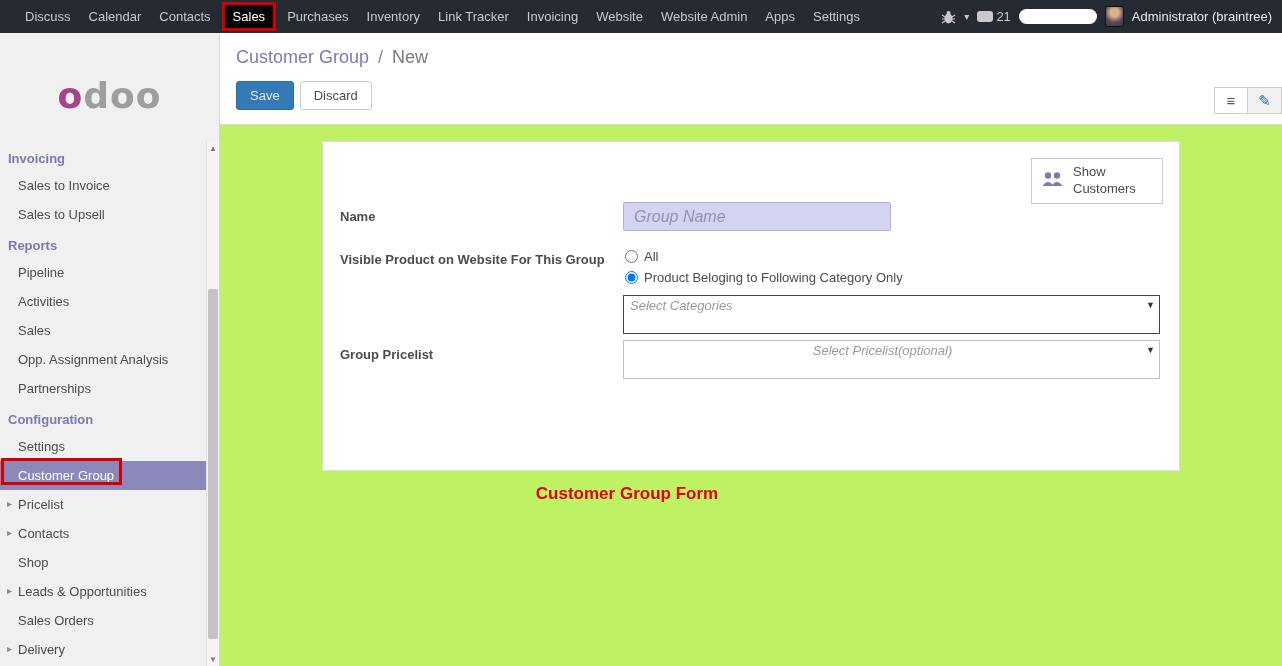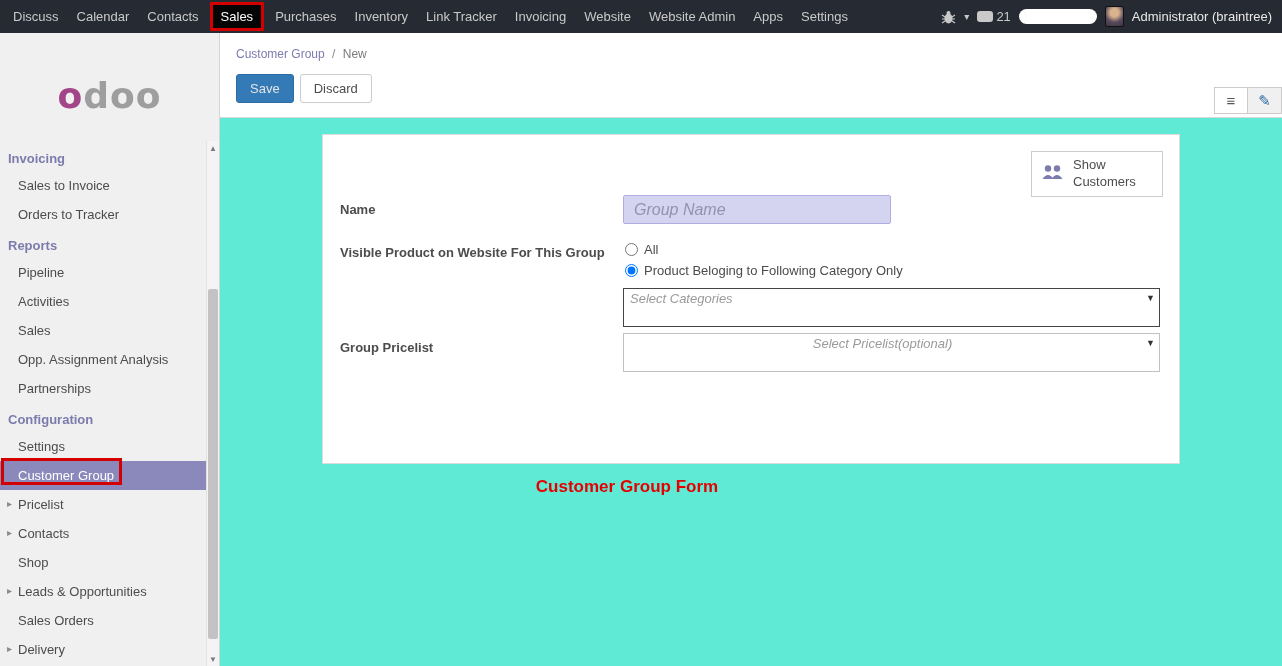--- a/index.html
+++ b/index.html
@@ -1,21 +1,21 @@
 <!DOCTYPE html>
 <html><head>
 <meta charset="utf-8">
 <style>
   * { margin:0; padding:0; box-sizing:border-box; }
   html,body { width:1282px; height:666px; overflow:hidden; }
   body { font-family:"Liberation Sans", sans-serif; background:#f0f0f0; font-size:13px; color:#4c4c4c; }
 
   
   .topbar { height:33px; background:#262a33; display:flex; align-items:center; justify-content:space-between; }
-  .menus { display:flex; align-items:center; height:100%; padding-left:4px; }
+  .menus { display:flex; align-items:center; height:100%; padding-left:4px;margin-left:12px; }
   .menu { color:#c9c9c9; padding:9px 9px; cursor:pointer; white-space:nowrap; }
   .menu-active-wrap { border:3px solid #d40000; background:#050505; padding:4px 8px; margin:0 2px; }
   .menu-active-wrap .menu { padding:0; color:#ffffff; }
   .top-right { display:flex; align-items:center; gap:8px; padding-right:10px; color:#c9c9c9; }
   .bug-icon svg { display:block; }
   .caret { font-size:10px; color:#c9c9c9; }
   .chat-wrap { display:flex; align-items:center; gap:3px; }
   .chat-icon { width:16px; height:11px; background:#c9c9c9; border-radius:3px; position:relative; }
   .chat-icon::after { content:""; position:absolute; left:3px; bottom:-4px; border:4px solid transparent; border-top-color:#c9c9c9; border-left-width:2px; border-right-width:2px; }
   .msg-count { color:#c9c9c9; }
@@ -41,33 +41,33 @@
 
   
   .side-scroll { position:absolute; top:108px; bottom:0; right:0; width:13px; background:#f4f4f4; border-left:1px solid #e2e2e2; }
   .scroll-arrow { height:14px; display:flex; align-items:center; justify-content:center; font-size:8px; color:#7a7a7a; cursor:pointer; }
   .scroll-arrow.down { position:absolute; bottom:0; left:0; right:0; }
   .scroll-thumb { position:absolute; top:148px; left:1px; width:10px; height:350px; background:#c3c3c3; border-radius:2px; cursor:grab; }
 
   
   .main { flex:1; display:flex; flex-direction:column; background:#ffffff; min-width:0; }
   .control-panel { position:relative; padding:14px 0 14px 16px; border-bottom:1px solid #d8d8d8; background:#ffffff; }
-  .breadcrumb { font-size:12px; }
+  .breadcrumb { font-size:18px; }
   .crumb-link { color:#7C7BAD; cursor:pointer; }
   .crumb-sep { color:#888888; margin:0 4px; }
   .crumb-current { color:#7a7a7a; }
   .btn-row { margin-top:13px; display:flex; gap:6px; }
   .btn { font-size:13px; padding:6px 13px; border-radius:3px; cursor:pointer; border:1px solid #cccccc; background:#ffffff; color:#4c4c4c; }
   .btn-primary { background:#337ab7; border-color:#2e6da4; color:#e5e5e5; }
   .view-switcher { position:absolute; right:0; top:54px; display:flex; }
   .vs-btn { width:34px; height:27px; border:1px solid #cccccc; background:#ffffff; display:flex; align-items:center; justify-content:center; font-size:15px; color:#555; cursor:pointer; }
   .vs-btn + .vs-btn { border-left:none; }
   .vs-btn.active { background:#f0f0f0; color:#2e6da4; }
 
-  .content { flex:1; background:#5eead4; overflow:hidden; }
+  .content { flex:1; background:#bef264; overflow:hidden; }
   .sheet { width:858px; min-height:330px; margin:16px auto 0; background:#ffffff; border:1px solid #dcdcdc; position:relative; padding:60px 19px 20px 17px; }
 
   .show-customers { position:absolute; top:16px; right:16px; width:132px; min-height:40px; display:flex; align-items:center; gap:8px; border:1px solid #cccccc; background:#ffffff; padding:5px 9px; cursor:pointer; text-align:left; }
   .show-customers .sc-label { font-size:13px; color:#4c4c4c; line-height:1.3; }
 
   .form-row { display:flex; }
   .lbl { width:283px; flex:none; font-weight:bold; color:#4c4c4c; padding-top:7px; }
   .fld { flex:1; min-width:0; }
 
   .name-input { width:268px; height:29px; background:#d4d3f0; border:1px solid #b0aee0; border-radius:2px; padding:3px 10px; font-size:16px; font-style:italic; font-family:"Liberation Sans", sans-serif; color:#555; }
@@ -132,21 +132,21 @@
     <aside class="sidebar">
       <div class="logo">
         <span class="logo-text">
           <span class="logo-first">o</span><span class="logo-rest">doo</span>
         </span>
       </div>
 
       <nav class="side-nav">
         <div class="side-section-header">Invoicing</div>
         <div class="side-item"><span>Sales to Invoice</span></div>
-        <div class="side-item"><span>Orders to Tracker</span></div>
+        <div class="side-item"><span>Sales to Upsell</span></div>
 
         <div class="side-section-header">Reports</div>
         <div class="side-item"><span>Pipeline</span></div>
         <div class="side-item"><span>Activities</span></div>
         <div class="side-item"><span>Sales</span></div>
         <div class="side-item"><span>Opp. Assignment Analysis</span></div>
         <div class="side-item"><span>Partnerships</span></div>
 
         <div class="side-section-header">Configuration</div>
         <div class="side-item"><span>Settings</span></div>

